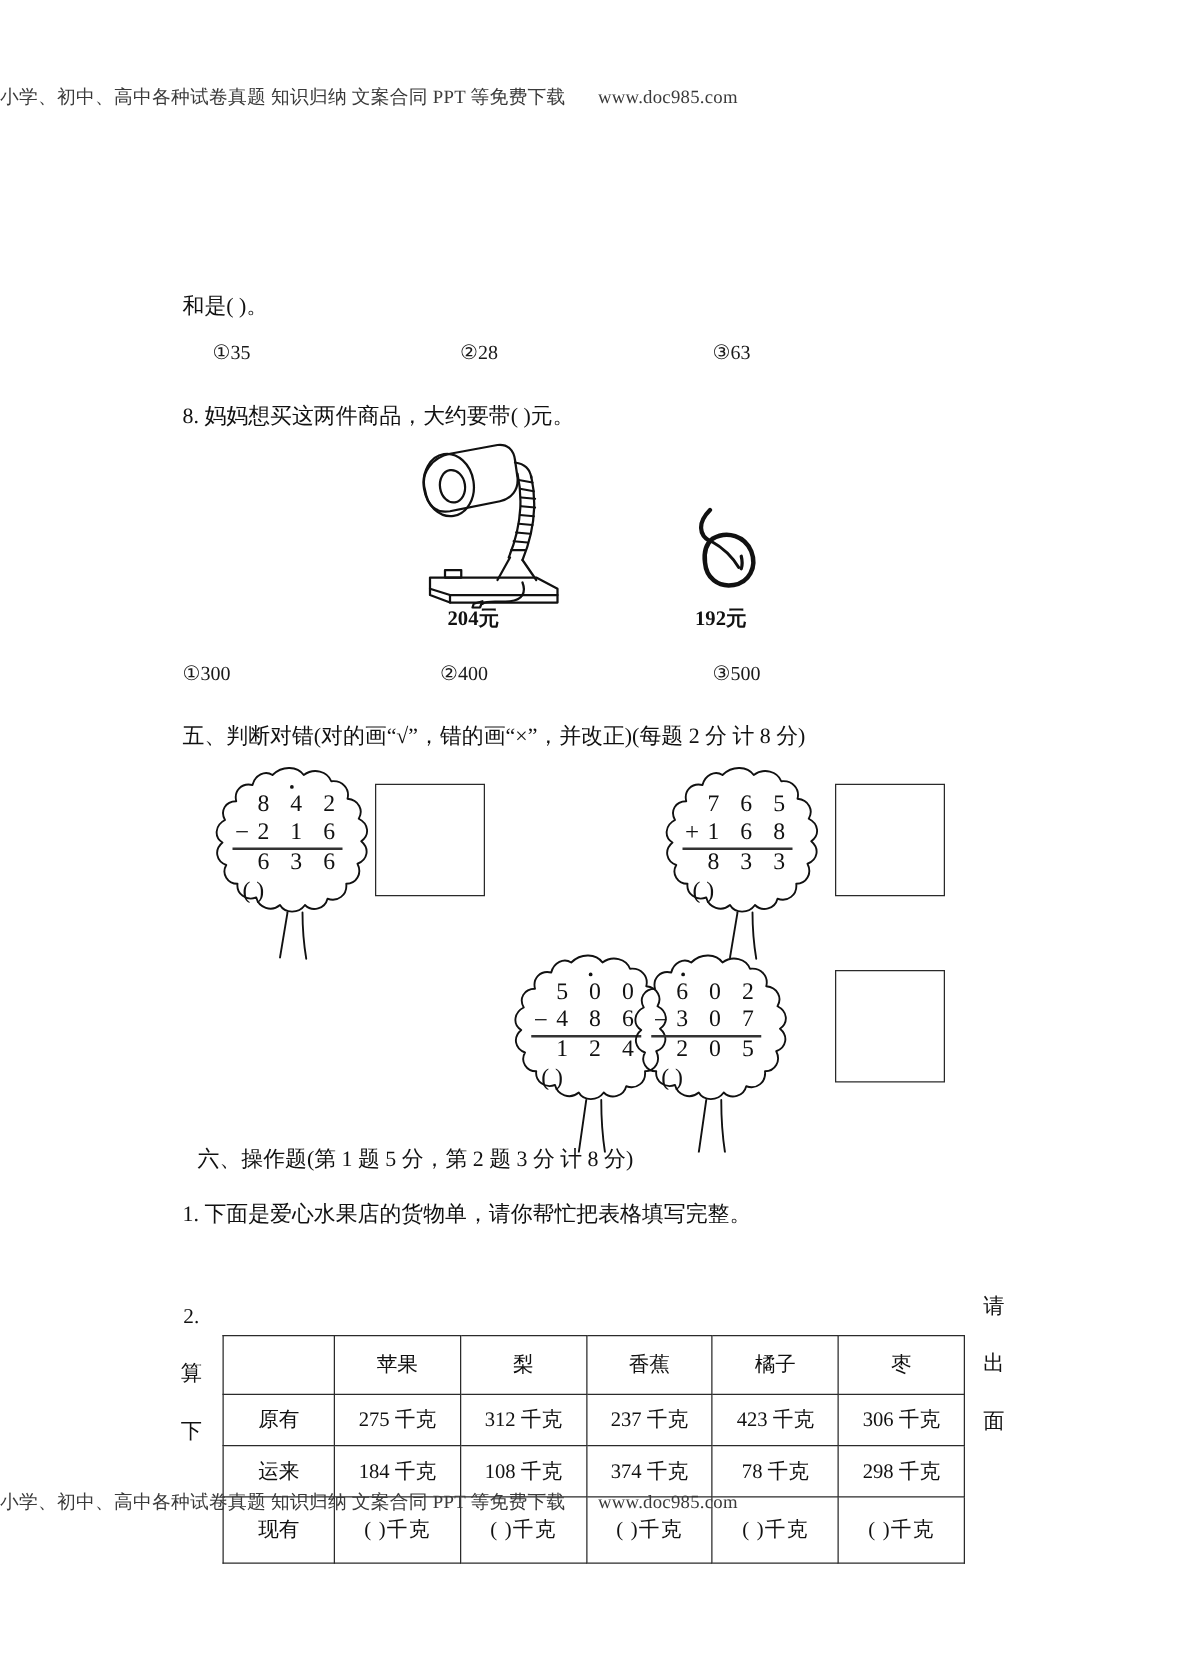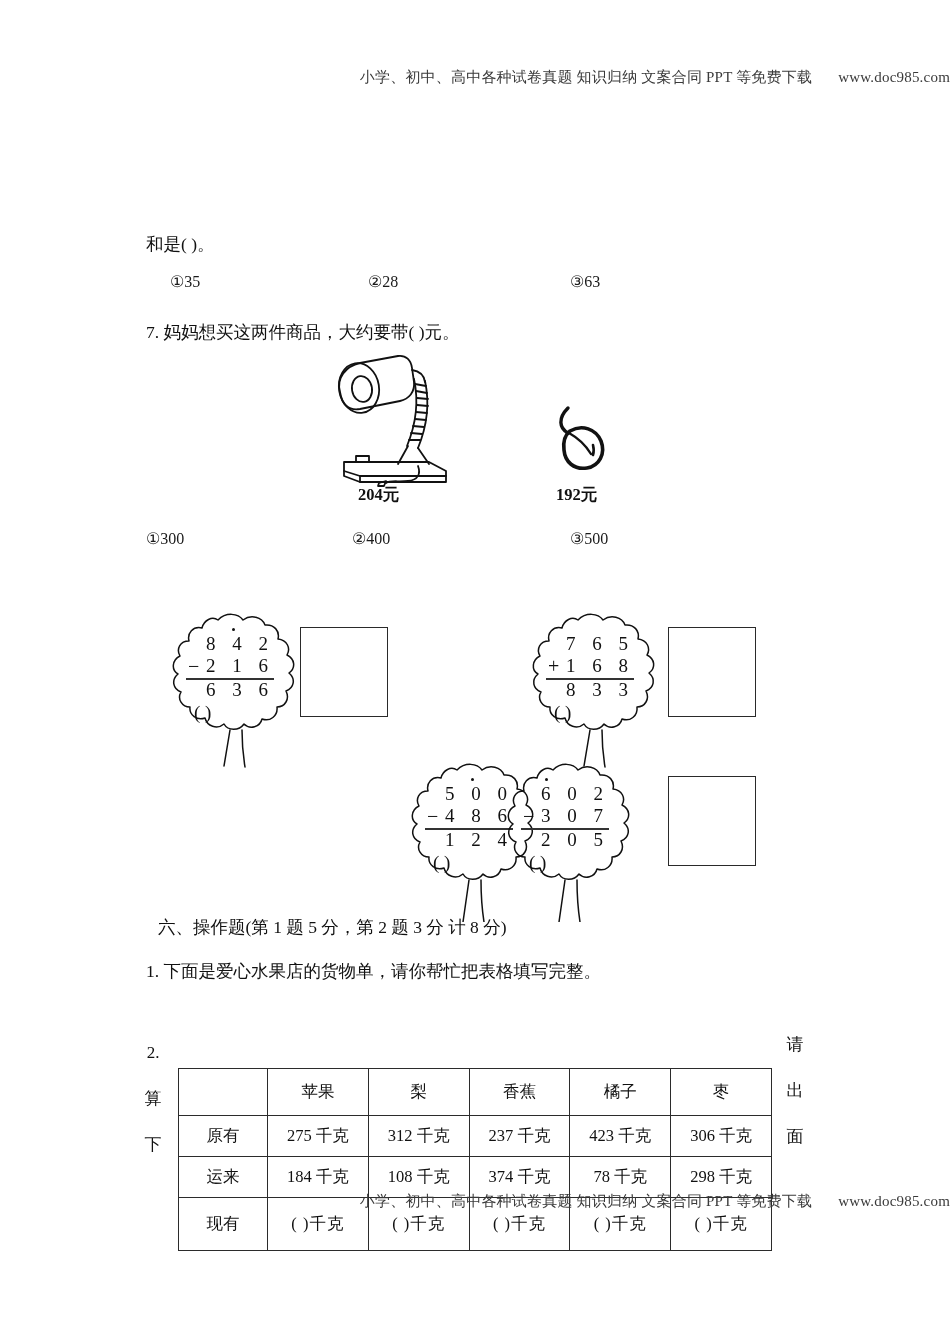--- a/index.html
+++ b/index.html
@@ -17,21 +17,21 @@
     height: 1344px;
     background: #ffffff;
     overflow: hidden;
   }
 
   
   .watermark {
     position: absolute;
     left: 0;
     width: 950px;
-    text-align: right;
+    text-align: left;
     font-size: 15px;
     letter-spacing: 0.2px;
     color: #3a3a3a;
     white-space: nowrap;
   }
   .watermark .url {
     font-family: "Liberation Serif", "DejaVu Serif", serif;
     margin-left: 26px;
   }
   #header-watermark { top: 68px; }
@@ -159,21 +159,21 @@
       <span class="circnum">①</span><span>35</span>
     </div>
     <div class="opt" style="left:368px; top:272px;">
       <span class="circnum">②</span><span>28</span>
     </div>
     <div class="opt" style="left:570px; top:272px;">
       <span class="circnum">③</span><span>63</span>
     </div>
   </div>
 
-  <div class="qline" style="left:146px; top:319px;">7. 妈妈想买这两件商品，大约要带(      )元。</div>
+  <div class="qline" style="left:146px; top:319px;">8. 妈妈想买这两件商品，大约要带(      )元。</div>
 
   <svg style="position:absolute; left:326px; top:352px;" width="140" height="135" viewBox="0 0 140 135">
     <g fill="none" stroke="#111" stroke-width="1.8" stroke-linecap="round" stroke-linejoin="round">
 
       <path d="M14 40 C10 26 20 14 34 11 L72 4 C80 3 85 8 86 16 L88 30 C89 40 83 47 74 49 L34 57 C22 59 16 52 14 40 Z"></path>
 
       <ellipse cx="33" cy="36" rx="20" ry="25" transform="rotate(-9 33 36)"></ellipse>
 
       <ellipse cx="36" cy="37" rx="10" ry="13" transform="rotate(-9 36 37)"></ellipse>
 
@@ -228,20 +228,21 @@
       <span class="circnum">①</span><span>300</span>
     </div>
     <div class="opt" style="left:352px; top:529px;">
       <span class="circnum">②</span><span>400</span>
     </div>
     <div class="opt" style="left:570px; top:529px;">
       <span class="circnum">③</span><span>500</span>
     </div>
   </div>
 
+  <div class="qline" style="left:146px; top:575px;">五、判断对错(对的画“√”，错的画“×”，并改正)(每题 2 分   计 8 分)</div>
 
   <div class="tree-group" style="left:158px; top:612px; width:160px; height:160px;">
     <svg class="tree-svg" width="160" height="160" viewBox="0 0 160 160">
       <g fill="none" stroke="#111" stroke-width="1.5" stroke-linecap="round" stroke-linejoin="round">
         <path d="M60 8 C68 0 80 1 85 8 C93 2 104 5 107 13 C116 12 122 19 120 27 C129 28 133 36 129 43
                  C137 47 138 56 131 61 C138 67 136 76 128 79 C132 87 127 95 119 95 C120 104 112 110 104 107
                  C102 115 92 118 86 112 C81 119 70 119 66 112 C59 118 49 114 47 106 C39 109 31 103 32 95
                  C24 95 19 87 23 80 C15 77 13 68 20 62 C13 58 14 48 22 44 C18 37 22 29 31 29
                  C29 21 35 14 44 16 C46 8 54 4 60 8 Z"></path>
         <path d="M72 118 C70 130 68 142 66 154"></path>

